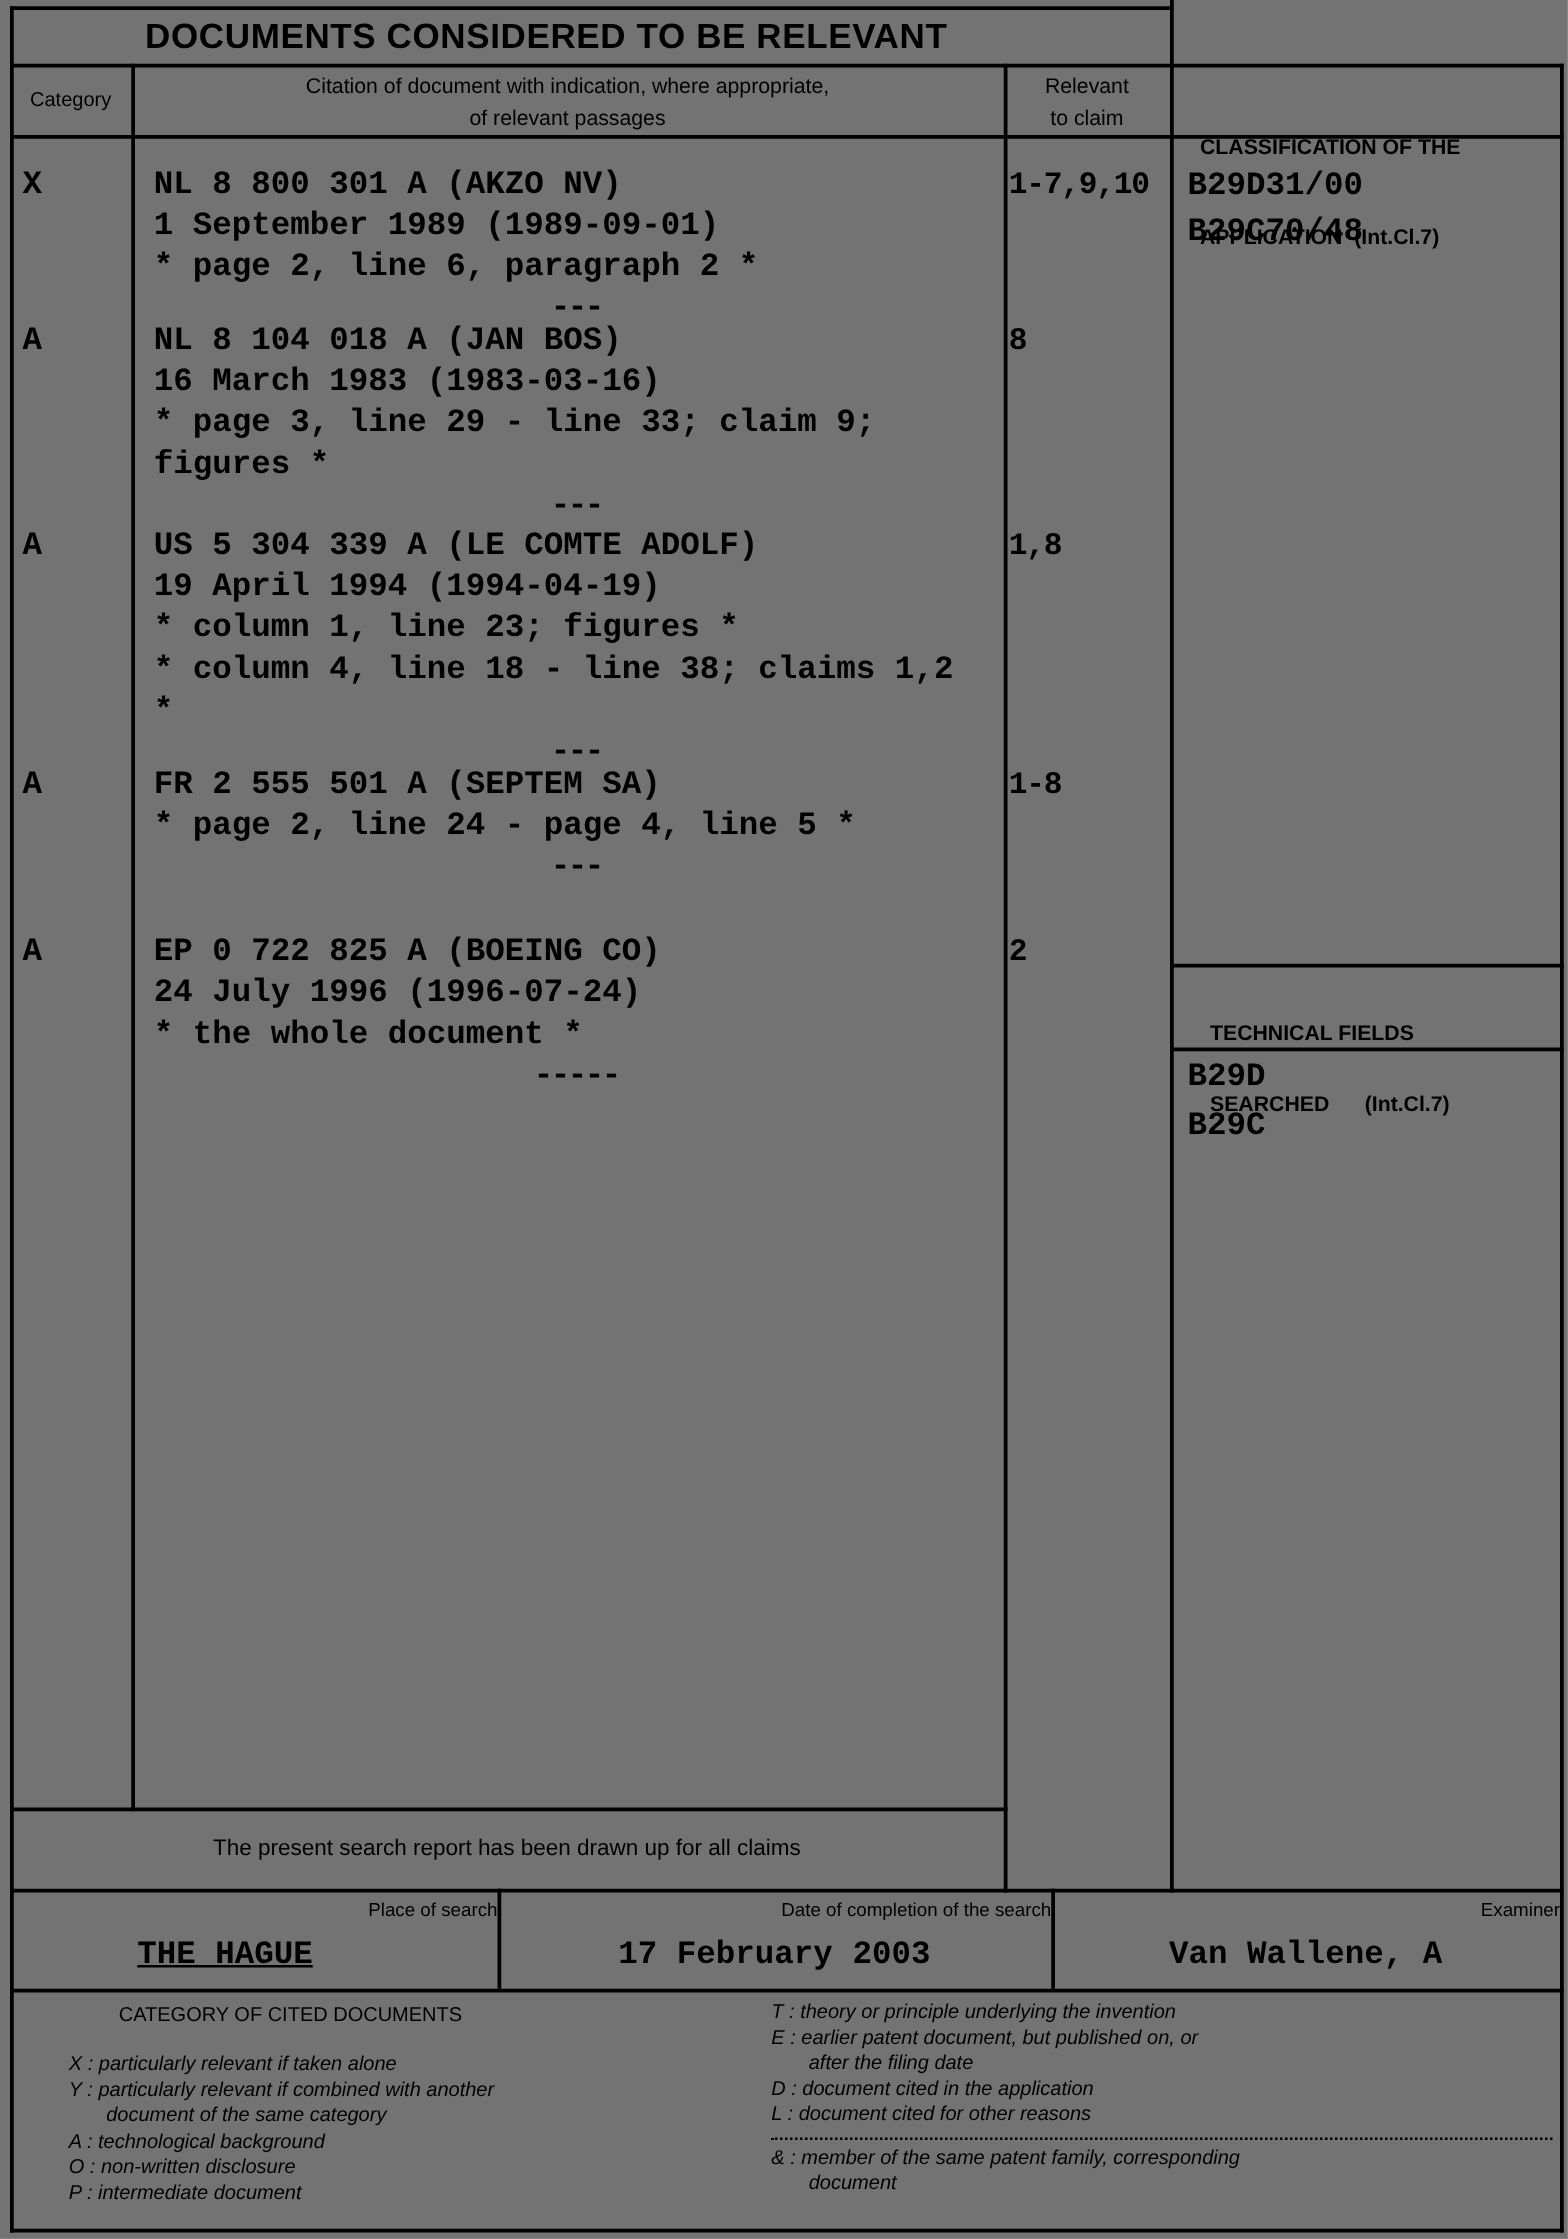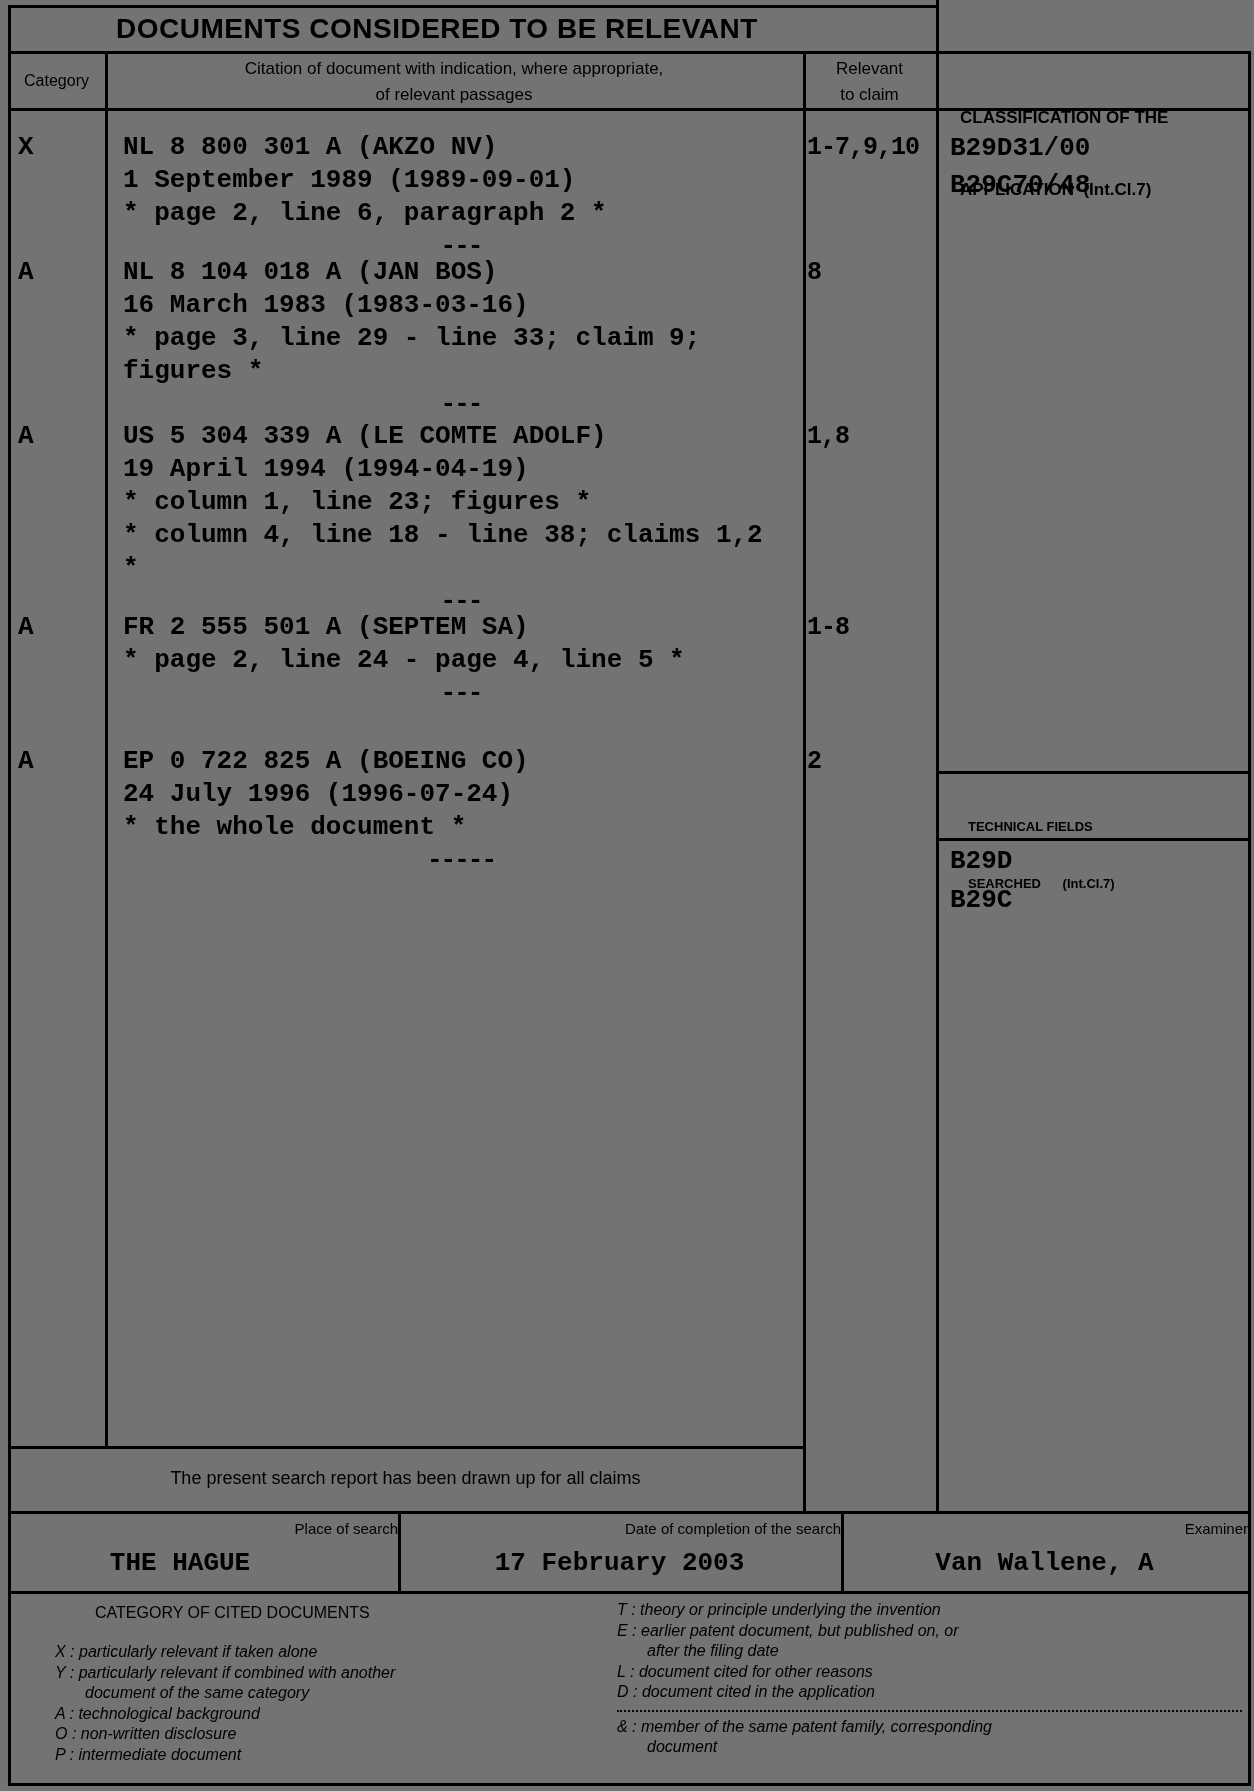--- a/index.html
+++ b/index.html
@@ -10,21 +10,21 @@
   .vline{position:absolute;width:3px;background:#000;}
   .mono{font-family:"Liberation Mono","DejaVu Sans Mono",monospace;font-weight:bold;}
   .title{font-size:28px;font-weight:bold;text-align:center;letter-spacing:0.5px;}
   .hdr{font-size:17px;line-height:26px;text-align:center;}
   .hdr-bold{font-size:17px;font-weight:bold;line-height:24px;text-align:left;white-space:pre;}
   .cit-line{font-size:26px;line-height:33px;white-space:pre;}
   .sep-line{font-size:26px;line-height:33px;text-align:center;letter-spacing:-2px;}
   .cat{font-size:26px;line-height:33px;}
   .claims{font-size:25px;line-height:33px;white-space:pre;letter-spacing:-1px;}
   .cls-code{font-size:26px;line-height:37px;white-space:pre;}
-  .tf-hdr{font-size:13px;font-weight:bold;line-height:19px;white-space:pre;}
+  .tf-hdr{font-size:17px;font-weight:bold;line-height:19px;white-space:pre;}
   .tf-code{font-size:26px;line-height:39px;white-space:pre;}
   .drawn{font-size:18px;text-align:center;}
   .flabel{font-size:15px;text-align:right;}
   .fvalue{font-size:26px;line-height:32px;text-align:center;}
   .leg-title{font-size:16px;}
   .leg-items{font-size:16px;font-style:italic;line-height:20.5px;}
   .leg-item{padding-left:30px;text-indent:-30px;white-space:pre;}
   .dotsep{border-top:2px dotted #000;height:0;width:625px;margin:7px 0 5px 0;}
 </style>
 </head>
@@ -114,36 +114,36 @@
 
   <div class="abs tf-hdr" style="left:968px;top:779px;width:275px;">
     <div>TECHNICAL FIELDS</div>
     <div>SEARCHED      (Int.Cl.7)</div>
   </div>
   <div class="abs mono tf-code" id="tf-codes" style="left:950px;top:842px;width:290px;"><div>B29D</div><div>B29C</div></div>
 
   <div class="abs drawn" style="left:8px;top:1468px;width:795px;">The present search report has been drawn up for all claims</div>
 
   <div class="abs flabel" style="left:8px;top:1520px;width:390px;">Place of search</div>
-  <div class="abs mono fvalue" style="left:8px;top:1547px;width:344px;">THE HAGUE</div>
+  <div class="abs mono fvalue" style="left:8px;top:1547px;width:344px;text-decoration:underline;">THE HAGUE</div>
   <div class="abs flabel" style="left:398px;top:1520px;width:443px;">Date of completion of the search</div>
   <div class="abs mono fvalue" style="left:398px;top:1547px;width:443px;">17 February 2003</div>
   <div class="abs flabel" style="left:841px;top:1520px;width:407px;">Examiner</div>
   <div class="abs mono fvalue" style="left:841px;top:1547px;width:407px;">Van Wallene, A</div>
 
   <div class="abs leg-title" style="left:95px;top:1604px;width:460px;">CATEGORY OF CITED DOCUMENTS</div>
   <div class="abs leg-items" id="legend-left" style="left:55px;top:1642px;width:545px;">
       <div class="leg-item">X : particularly relevant if taken alone</div>
       <div class="leg-item">Y : particularly relevant if combined with another<br>document of the same category</div>
       <div class="leg-item">A : technological background</div>
       <div class="leg-item">O : non-written disclosure</div>
       <div class="leg-item">P : intermediate document</div>
     </div>
   <div class="abs leg-items" id="legend-right" style="left:617px;top:1600px;width:630px;">
       <div class="leg-item">T : theory or principle underlying the invention</div>
       <div class="leg-item">E : earlier patent document, but published on, or<br>after the filing date</div>
+      <div class="leg-item">D : document cited in the application</div>
       <div class="leg-item">L : document cited for other reasons</div>
-      <div class="leg-item">D : document cited in the application</div>
       <div class="dotsep"></div>
       <div class="leg-item">&amp; : member of the same patent family, corresponding<br>document</div>
     </div>
 
 </div>
 
 </body></html>

